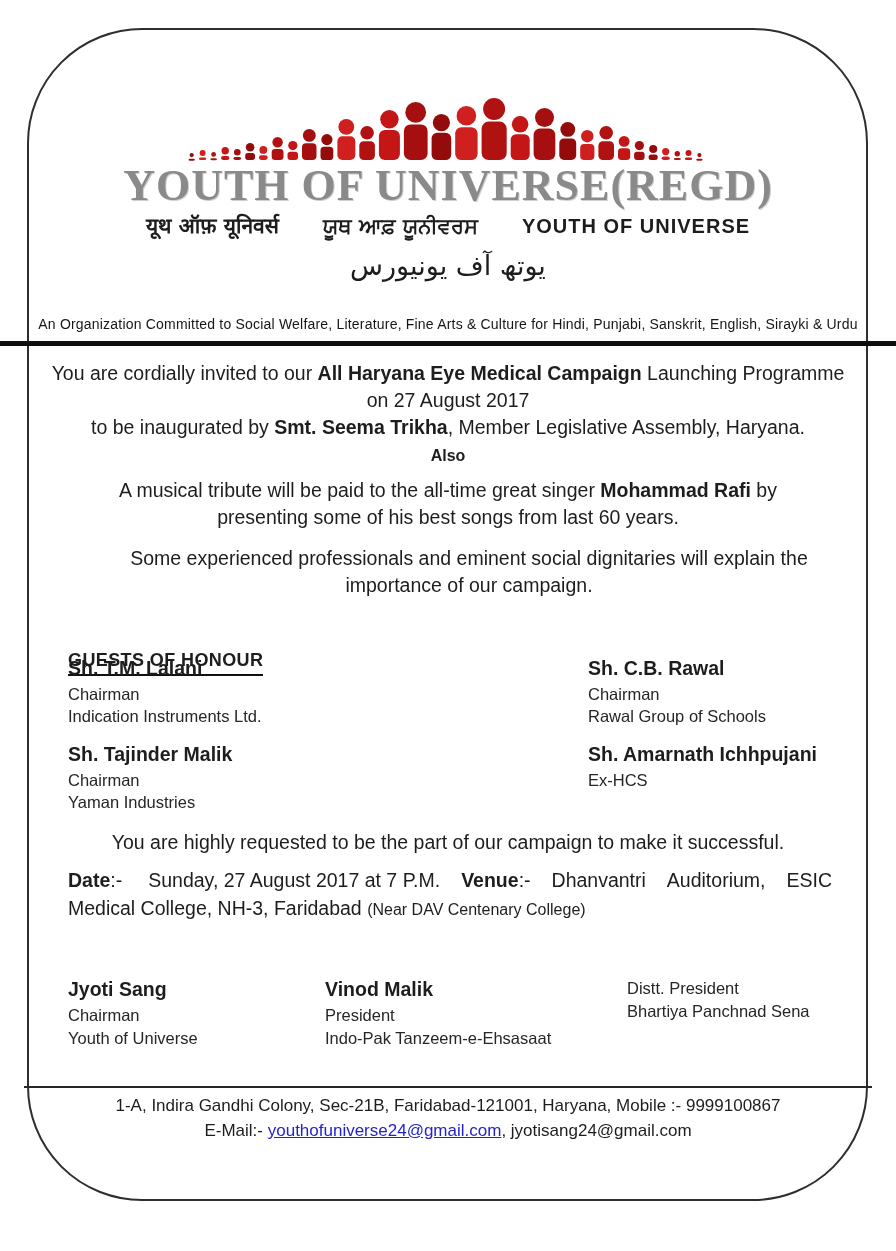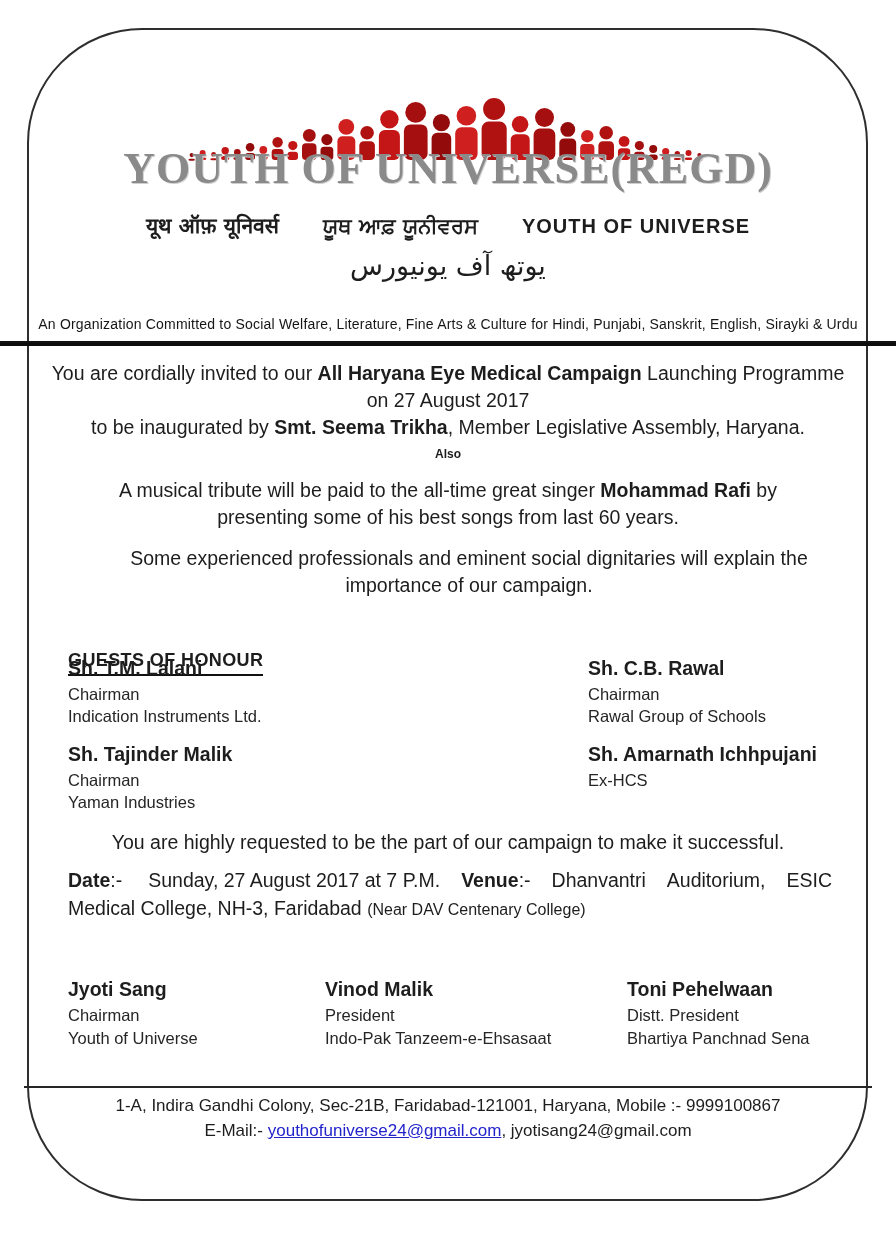--- a/index.html
+++ b/index.html
@@ -14,41 +14,41 @@
   .b { font-weight:bold; }
 
   .card-border {
     left:27px; top:28px; width:841px; height:1173px;
     border:2px solid #2e2e2e; border-radius:115px;
   }
 
   
   .crowd { left:50%; transform:translateX(-50%); top:84px; width:540px; height:80px; }
   .logo-title {
-    top:143px; font-family:"Liberation Serif","DejaVu Serif",serif;
+    top:160px; font-family:"Liberation Serif","DejaVu Serif",serif;
     font-size:44px; font-weight:bold; color:#8a8a8a; letter-spacing:1px;
     text-shadow:1px 1px 0 #cfcfcf;
   }
   .org-line {
     top:211px; left:0; right:0; display:flex; justify-content:center;
     align-items:baseline; gap:44px; font-weight:bold;
   }
   .org-line .indic { font-family:"DejaVu Sans",sans-serif; font-size:21px; }
   .org-line .eng   { font-size:20px; letter-spacing:1px; }
   .urdu-line { top:250px; font-family:"DejaVu Sans",sans-serif; font-size:27px; direction:rtl; }
   .tagline { top:316px; font-size:14px; letter-spacing:0.2px; color:#161616; }
   .double-rule {
     top:341px; left:0; right:0; height:3px;
     border-top:2px solid #111; border-bottom:3px solid #0d0d0d;
   }
 
   
   .invite { top:360px; line-height:27px; font-size:19.5px; }
   .invite div { white-space:nowrap; }
-  .also { top:447px; font-size:12px; font-weight:bold; }
+  .also { top:447px; font-size:16px; font-weight:bold; }
   .tribute { top:477px; line-height:27px; font-size:19.5px; }
   .tribute div { white-space:nowrap; }
   .professionals { top:545px; line-height:27px; font-size:19.5px;margin-left:42px; }
   .professionals div { white-space:nowrap; }
 
   
   .guests-heading {
     top:618px; left:68px; font-size:18px; font-weight:bold; letter-spacing:0.4px;
     border-bottom:2px solid #111; padding-bottom:3px;margin-top:32px;
   }
@@ -223,21 +223,20 @@
     <div class="s-name">Jyoti Sang</div>
     <div class="s-line">Chairman</div>
     <div class="s-line">Youth of Universe</div>
   </div>
   <div class="sig">
     <div class="s-name">Vinod Malik</div>
     <div class="s-line">President</div>
     <div class="s-line">Indo-Pak Tanzeem-e-Ehsasaat</div>
   </div>
   <div class="sig">
-    <div class="s-name">Toni Pehelwaan</div>
     <div class="s-line">Distt. President</div>
     <div class="s-line">Bhartiya Panchnad Sena</div>
   </div>
 </div>
 
 <div class="abs footer-rule"></div>
 <div class="abs center footer-text">
   <div>1-A, Indira Gandhi Colony, Sec-21B, Faridabad-121001, Haryana, Mobile :- 9999100867</div>
   <div><span>E-Mail:- </span><a class="email-link">youthofuniverse24@gmail.com</a><span>,  </span><span>jyotisang24@gmail.com</span></div>
 </div>

